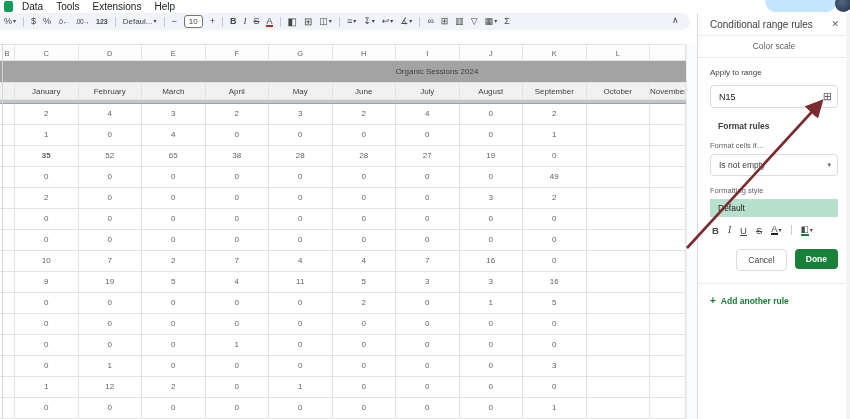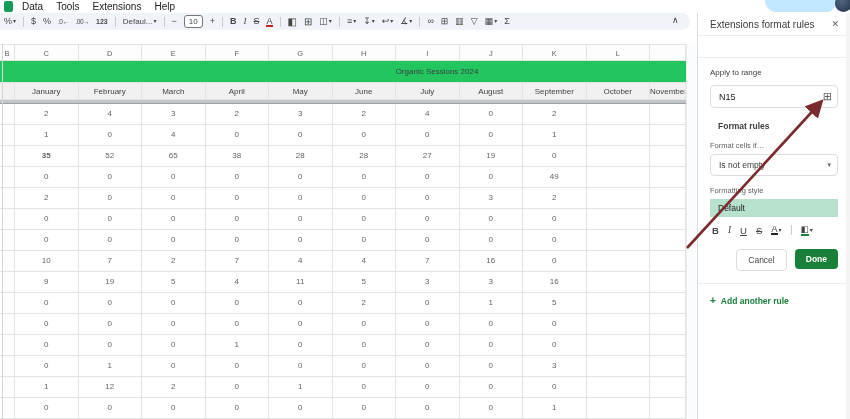--- a/index.html
+++ b/index.html
@@ -35,21 +35,21 @@
   .tb-icon[data-name="borders-icon"] .g{font-size:10px;}
   .collapse{position:absolute;left:672px;top:15px;font-size:9px;color:#444746;}
   
   .formula-strip{position:absolute;left:0;top:30px;width:697px;height:14px;background:#fff;}
   .sheet{position:absolute;left:0;top:44px;width:686px;height:375px;overflow:hidden;background:#fff;}
   .vline{position:absolute;left:2px;top:44px;width:1px;height:375px;background:#d5d5d5;}
   .srow{display:flex;}
   .c{box-sizing:border-box;border-right:1px solid #e2e3e3;border-bottom:1px solid #e2e3e3;
      font-size:8px;color:#5f6368;text-align:center;overflow:hidden;white-space:nowrap;flex:none;}
   .r-letters .c{height:17px;line-height:17px;font-size:7.5px;background:#fdfdfe;border-top:1px solid #e2e3e3;}
-  .r-title{position:relative;height:22px;background:#22c55e;border-bottom:1px solid #e2e3e3;box-sizing:border-box;}
+  .r-title{position:relative;height:22px;background:#a3a3a3;border-bottom:1px solid #e2e3e3;box-sizing:border-box;}
   .r-title span{position:absolute;left:437px;top:0;transform:translateX(-50%);line-height:21px;
      font-size:8px;color:#3c4043;white-space:nowrap;}
   .r-months .c{height:17px;line-height:17px;background:#f1f1f1;color:#424242;}
   .fdivider{height:4px;background:#c2c5c9;border-bottom:1px solid #9aa0a6;box-sizing:border-box;}
   .r-data .c{height:21px;line-height:20px;background:#fff;}
   .scrollbar{position:absolute;left:686px;top:44px;width:11px;height:375px;background:#fbfcfd;border-left:1px solid #ececec;box-sizing:border-box;}
   
   .panel{position:absolute;left:697px;top:13px;width:153px;height:406px;background:#fff;
          border-left:1px solid #dadce0;box-sizing:border-box;}
   .p-header{position:relative;height:22px;border-bottom:1px solid #e8eaed;}
@@ -446,24 +446,25 @@
       <div class="c" data-name="cell" style="width: 63.5px;">1</div>
       <div class="c" data-name="cell" style="width: 63.5px;"></div>
       <div class="c" data-name="cell" style="width: 36px;"></div>
     </div>
   </div>
 <div class="vline" data-name="frozen-column-divider"></div>
 <div class="scrollbar" data-name="sheet-scrollbar"></div>
 
 <aside class="panel" data-name="conditional-format-panel">
   <div class="p-header" data-name="panel-header">
-    <span class="p-title" data-name="panel-title">Extensions format rules</span>
+    <span class="p-title" data-name="panel-title">Conditional range rules</span>
     <span class="p-close" data-name="close-icon">✕</span>
   </div>
   <div class="p-tabs" data-name="panel-tabs">
+    <span class="p-tab" data-name="tab-color-scale">Color scale</span>
   </div>
   <div class="p-body">
     <div class="lbl" data-name="apply-to-range-label">Apply to range</div>
     <div class="range-box" data-name="range-input">
       <span class="val" data-name="range-value">N15</span>
       <span class="grid-ic" data-name="select-data-range-icon">⊞</span>
     </div>
     <div class="lbl-b" data-name="format-rules-label">Format rules</div>
     <div class="lbl-sm" data-name="format-cells-if-label">Format cells if…</div>
     <div class="cond-box" data-name="condition-dropdown">

